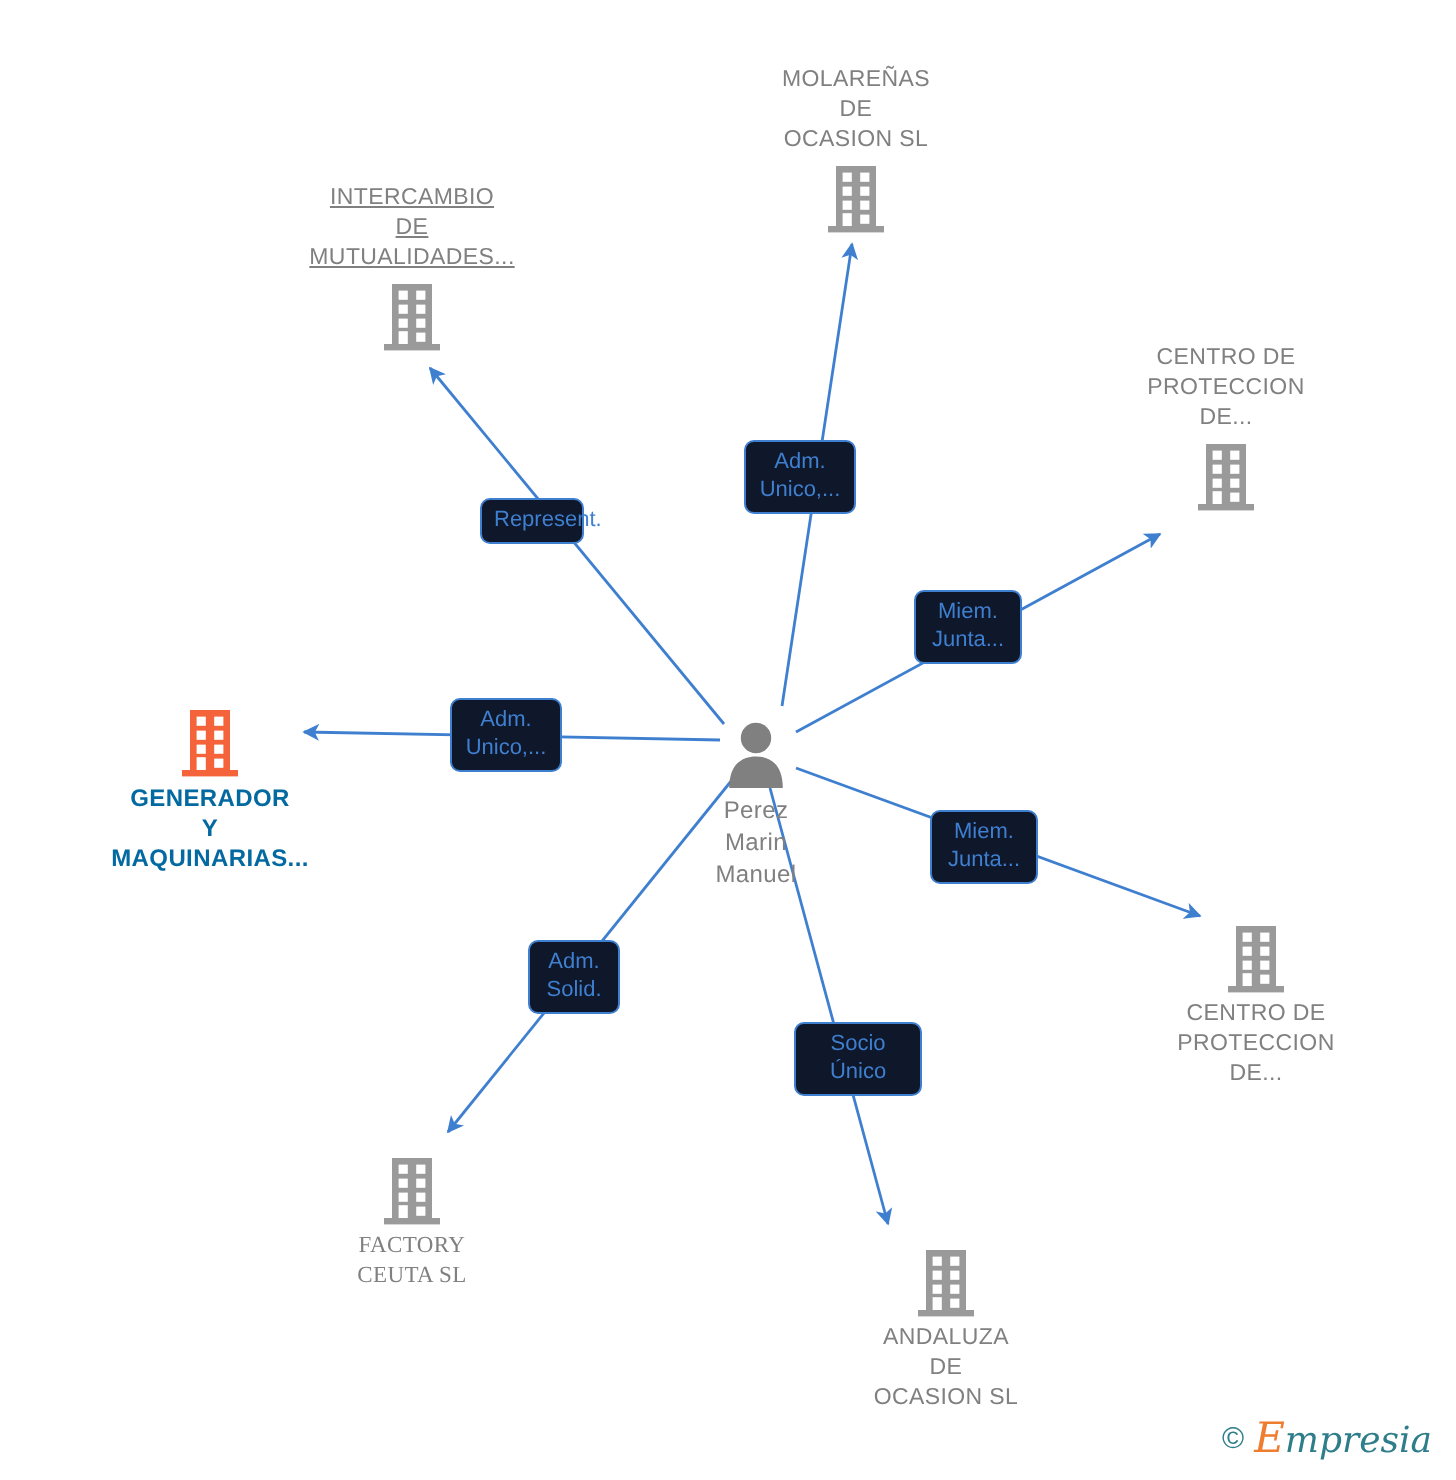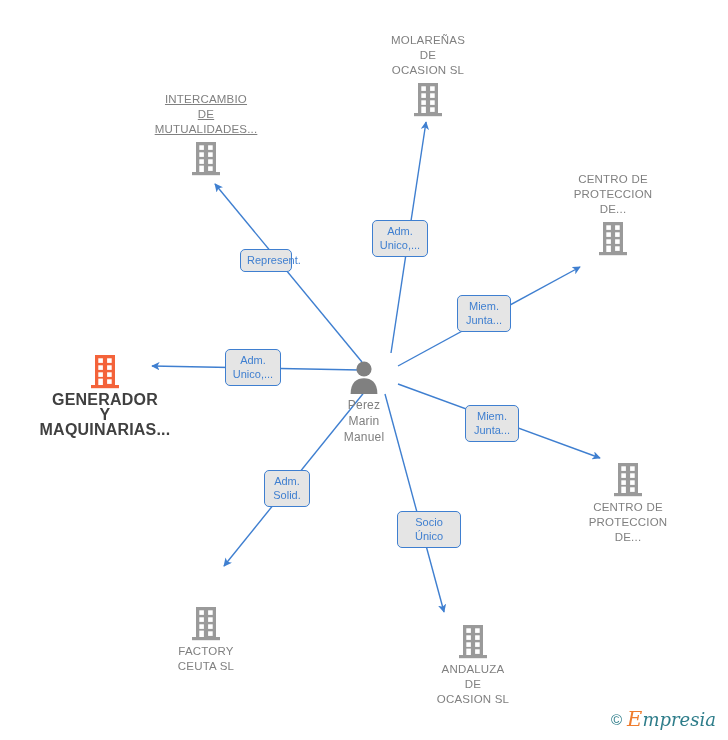--- a/index.html
+++ b/index.html
@@ -41,31 +41,31 @@
     height: 38px;
   }
   .node.label-above .icon { margin-top: 2px; }
   .node.label-below .label { margin-top: 2px; }
   .node .label { display: block; white-space: pre-line; }
   .node.person .label {
     font-size: 12px;
     line-height: 16px;
   }
   .node.highlight .label {
-    color: #404040;
+    color: #0369a1;
     font-weight: bold;
-    font-size: 16px;
+    font-size: 12px;
   }
   
   .edge-label {
     position: absolute;
     box-sizing: border-box;
     border: 1.4px solid #3f7fd0;
     border-radius: 5px;
-    background: #e5e5e5;
+    background: #0f172a;
     color: #3f7fd0;
     font-size: 11px;
     line-height: 14px;
     text-align: center;
     padding: 3px 6px 4px 6px;
     white-space: pre-line;
     user-select: none;
   }
   
   #watermark {
@@ -109,21 +109,21 @@
 
   <line x1="360" y1="370" x2="152" y2="366" stroke="#3f7fd0" stroke-width="1.4" marker-end="url(#arrow)"></line>
 
   <line x1="398" y1="384" x2="600" y2="458" stroke="#3f7fd0" stroke-width="1.4" marker-end="url(#arrow)"></line>
 
   <line x1="366" y1="390" x2="224" y2="566" stroke="#3f7fd0" stroke-width="1.4" marker-end="url(#arrow)"></line>
 
   <line x1="385" y1="394" x2="444" y2="612" stroke="#3f7fd0" stroke-width="1.4" marker-end="url(#arrow)"></line>
 </svg>
 
-<div class="node person label-below" style="left:364px; top:357px;">
+<div class="node person label-below" style="left:378px; top:357px;">
   <span class="icon">
     <svg viewBox="0 0 34 38" width="34" height="38" xmlns="http://www.w3.org/2000/svg">
       <circle cx="17" cy="12" r="7.6" fill="#808080"></circle>
       <path d="M3.6 37 C3.6 25.5 9.6 21.2 17 21.2 C24.4 21.2 30.4 25.5 30.4 37 Z" fill="#808080"></path>
     </svg>
   </span>
   <span class="label">Perez
 Marin
 Manuel</span>
 </div>
@@ -221,21 +221,21 @@
       <rect x="19.1" y="27.3" width="4.6" height="4.6" fill="#ffffff"></rect>
       <rect x="10.3" y="26.6" width="4.6" height="6.4" fill="#ffffff"></rect>
       <rect x="3" y="33" width="28" height="3.2" fill="#9a9a9a"></rect>
     </svg>
   </span>
   <span class="label">CENTRO DE
 PROTECCION
 DE...</span>
 </div>
 
-<div class="node label-below" style="left:206px; top:604px;">
+<div class="node label-below" style="left:206px; top:576px;font-family:Liberation Serif, serif;">
   <span class="icon">
     <svg viewBox="0 0 34 38" width="34" height="38" xmlns="http://www.w3.org/2000/svg">
       <rect x="7" y="3" width="20" height="30" fill="#9a9a9a"></rect>
       <rect x="10.3" y="6.3" width="4.6" height="4.6" fill="#ffffff"></rect>
       <rect x="19.1" y="6.3" width="4.6" height="4.6" fill="#ffffff"></rect>
       <rect x="10.3" y="13.3" width="4.6" height="4.6" fill="#ffffff"></rect>
       <rect x="19.1" y="13.3" width="4.6" height="4.6" fill="#ffffff"></rect>
       <rect x="10.3" y="20.3" width="4.6" height="4.6" fill="#ffffff"></rect>
       <rect x="19.1" y="20.3" width="4.6" height="4.6" fill="#ffffff"></rect>
       <rect x="19.1" y="27.3" width="4.6" height="4.6" fill="#ffffff"></rect>

